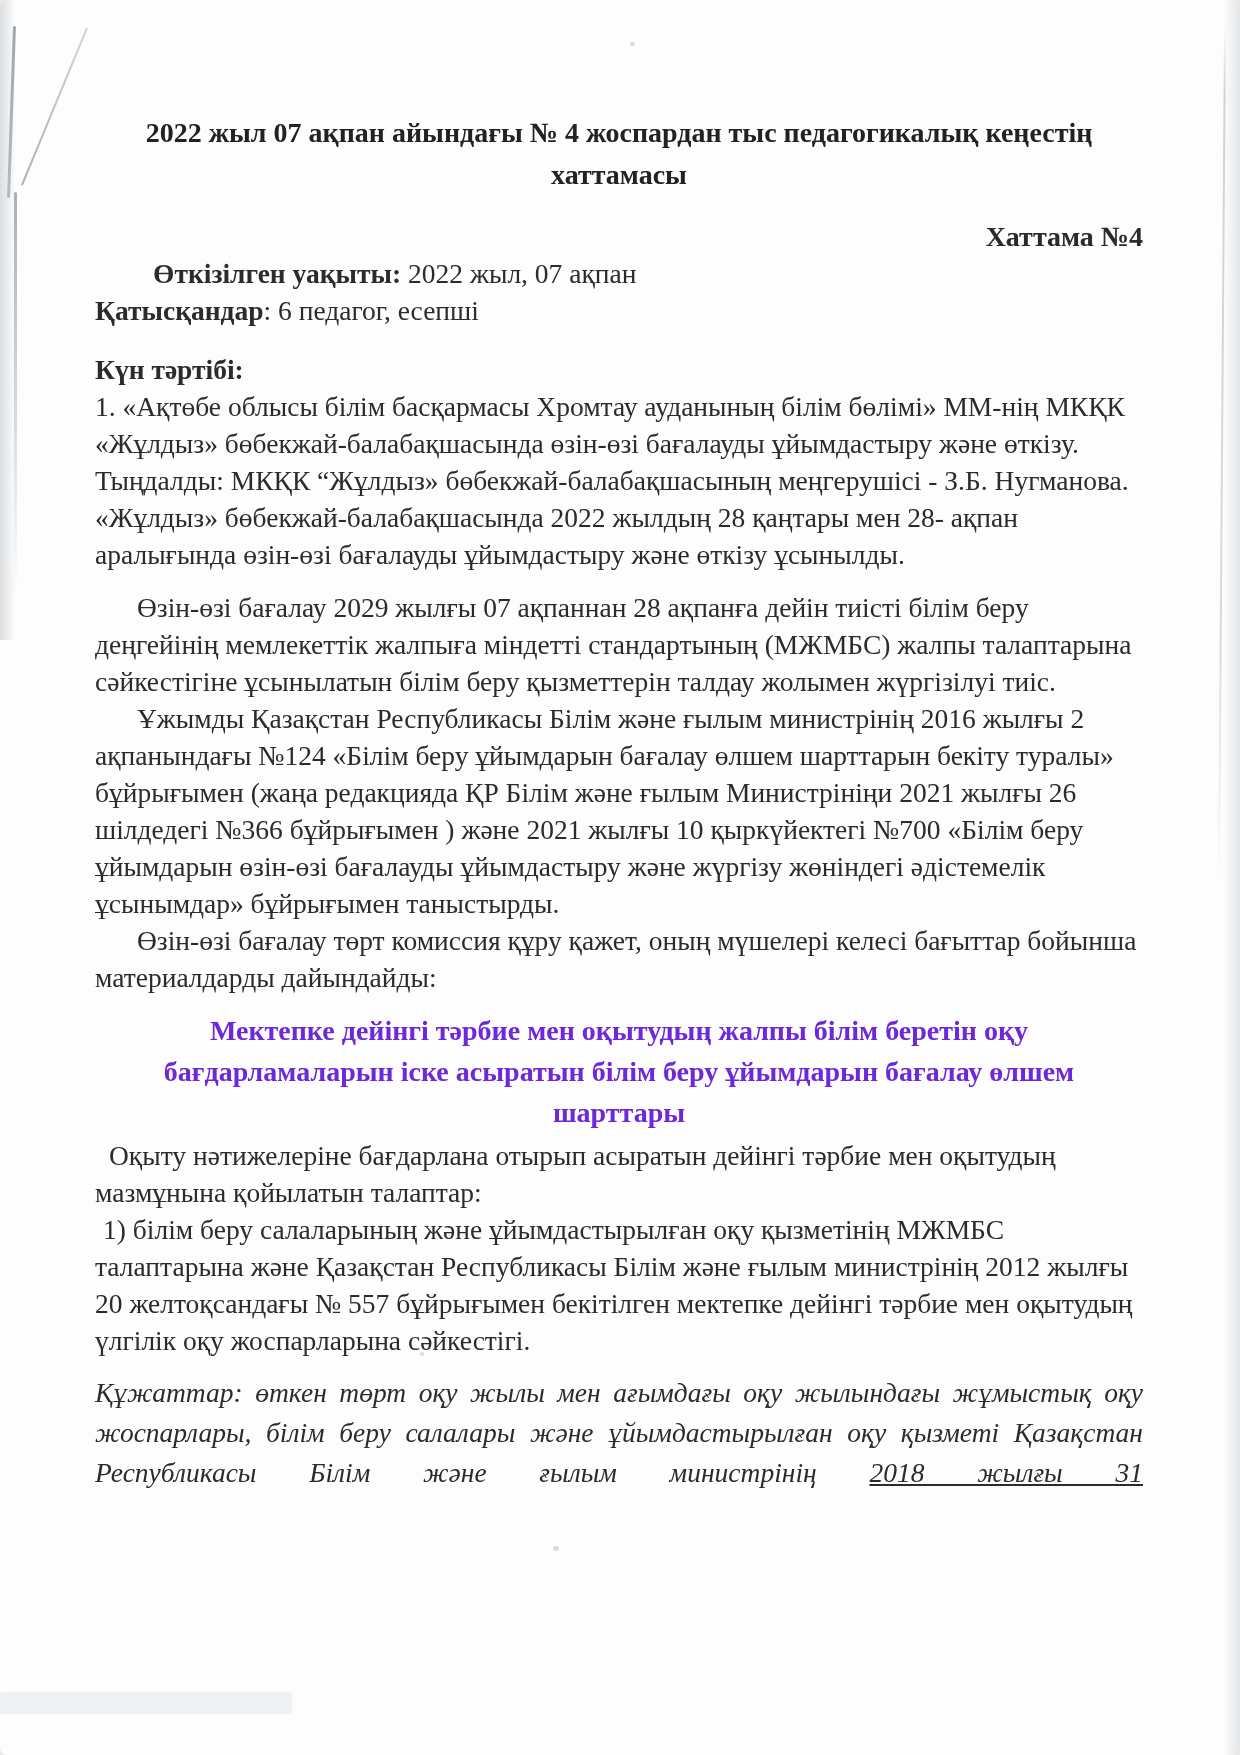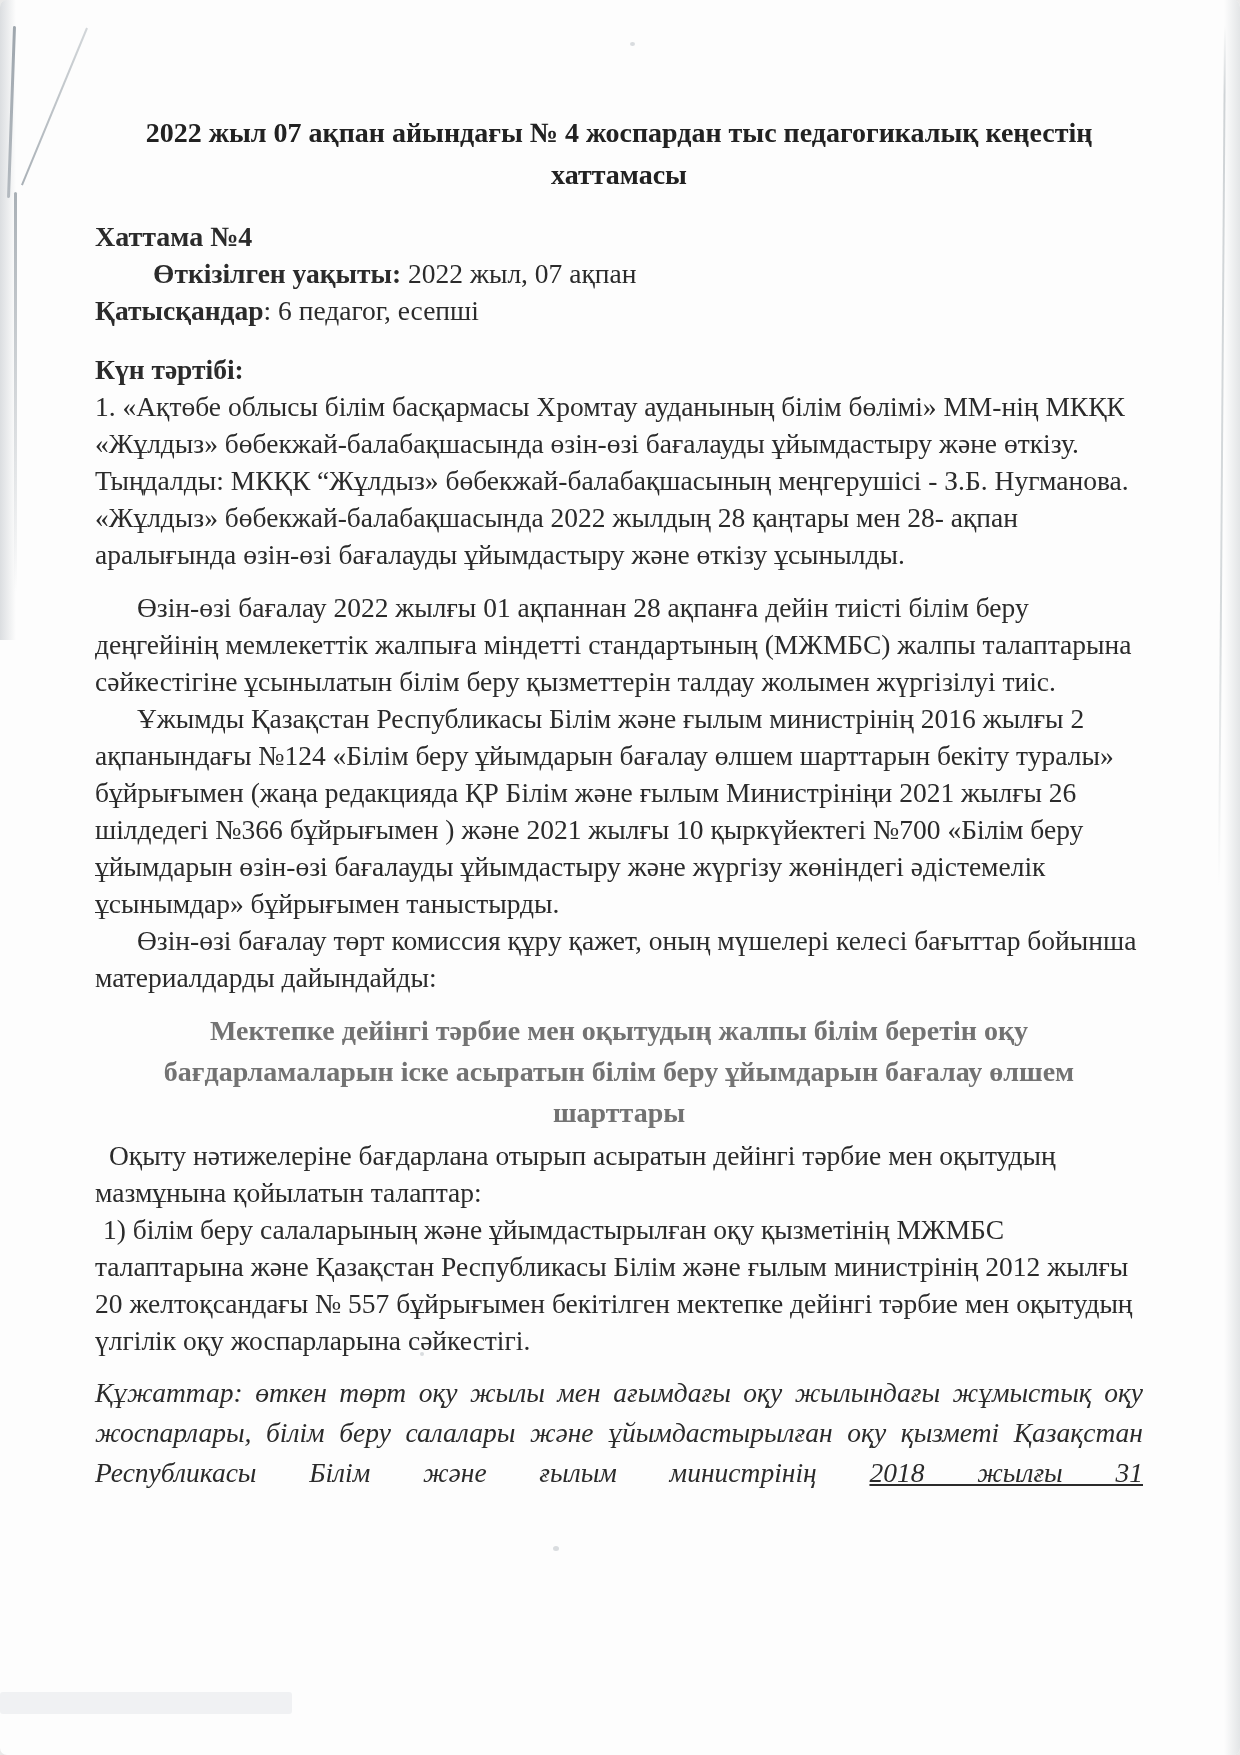--- a/index.html
+++ b/index.html
@@ -76,21 +76,21 @@
   }
   .doc-title {
     font-weight: bold;
     text-align: center;
     font-size: 28px;
     line-height: 42px;
     color: #222;
   }
   .protocol-no {
     font-weight: bold;
-    text-align: left;
+    text-align: right;
     font-size: 28px;
     margin-top: 22px;
   }
   .meta-block { }
   .meta-line .label { font-weight: bold; }
   .held-line { text-indent: 58px; }
   .agenda-label {
     font-weight: bold;
     margin-top: 22px;
   }
@@ -99,21 +99,21 @@
   .heard-para { }
   .body-block { margin-top: 16px; }
   .indent { text-indent: 42px; }
   .section-heading {
     font-weight: bold;
     text-align: center;
     max-width: 990px;
     margin: 14px auto 0 auto;
     font-size: 28px;
     line-height: 41px;
-    color: #737373;
+    color: #6d28d9;
   }
   .section-intro { text-indent: 14px; margin-top: 4px; }
   .section-item { text-indent: 8px; }
   .documents-note {
     font-style: italic;
     text-align: justify;
     text-align-last: justify;
     line-height: 40px;
     margin-top: 14px;
   }
@@ -148,21 +148,21 @@
       <p class="para meta-line held-line"><span class="label">Өткізілген уақыты:</span><span>  2022 жыл, 07 ақпан</span></p>
       <p class="para meta-line"><span class="label">Қатысқандар</span><span>: 6 педагог, есепші</span></p>
     </div>
 
     <div class="agenda-label">Күн тәртібі:</div>
     <p class="para agenda-item">1.  «Ақтөбе облысы білім басқармасы Хромтау ауданының  білім бөлімі» ММ-нің МКҚК «Жұлдыз» бөбекжай-балабақшасында  өзін-өзі бағалауды  ұйымдастыру және өткізу.</p>
 
     <p class="para heard-para">Тыңдалды:  МКҚК “Жұлдыз» бөбекжай-балабақшасының  меңгерушісі - З.Б. Нугманова.  «Жұлдыз» бөбекжай-балабақшасында  2022 жылдың 28 қаңтары мен 28- ақпан аралығында  өзін-өзі бағалауды  ұйымдастыру және өткізу ұсынылды.</p>
 
     <div class="body-block">
-      <p class="para indent">Өзін-өзі  бағалау  2022 жылғы  01 ақпаннан  28 ақпанға дейін тиісті  білім беру деңгейінің  мемлекеттік  жалпыға міндетті  стандартының (МЖМБС) жалпы талаптарына  сәйкестігіне  ұсынылатын  білім беру қызметтерін  талдау  жолымен жүргізілуі тиіс.</p>
+      <p class="para indent">Өзін-өзі  бағалау  2029 жылғы  07 ақпаннан  28 ақпанға дейін тиісті  білім беру деңгейінің  мемлекеттік  жалпыға міндетті  стандартының (МЖМБС) жалпы талаптарына  сәйкестігіне  ұсынылатын  білім беру қызметтерін  талдау  жолымен жүргізілуі тиіс.</p>
       <p class="para indent">Ұжымды Қазақстан Республикасы Білім және ғылым  министрінің  2016 жылғы 2 ақпанындағы №124 «Білім беру ұйымдарын  бағалау өлшем шарттарын бекіту туралы» бұйрығымен  (жаңа  редакцияда ҚР Білім  және ғылым  Министрініңи 2021 жылғы 26 шілдедегі №366 бұйрығымен ) және 2021 жылғы 10 қыркүйектегі  №700 «Білім  беру  ұйымдарын  өзін-өзі бағалауды  ұйымдастыру  және жүргізу  жөніндегі әдістемелік ұсынымдар» бұйрығымен таныстырды.</p>
       <p class="para indent">Өзін-өзі бағалау төрт комиссия құру қажет, оның мүшелері келесі бағыттар бойынша материалдарды  дайындайды:</p>
     </div>
 
     <div class="section-heading">Мектепке дейінгі тәрбие мен оқытудың жалпы білім беретін оқу бағдарламаларын іске асыратын білім беру ұйымдарын бағалау өлшем шарттары</div>
     <p class="para section-intro">Оқыту нәтижелеріне бағдарлана отырып асыратын дейінгі тәрбие мен оқытудың мазмұнына қойылатын талаптар:</p>
     <p class="para section-item">1) білім беру салаларының және ұйымдастырылған оқу қызметінің МЖМБС талаптарына және Қазақстан  Республикасы Білім және ғылым министрінің 2012 жылғы 20 желтоқсандағы № 557 бұйрығымен бекітілген мектепке дейінгі тәрбие мен оқытудың үлгілік оқу жоспарларына сәйкестігі.</p>
 
     <p class="para documents-note"><span>Құжаттар: өткен төрт оқу жылы мен ағымдағы оқу жылындағы жұмыстық оқу жоспарлары, білім беру салалары және ұйымдастырылған оқу қызметі Қазақстан Республикасы Білім және ғылым министрінің </span><span class="underlined">2018 жылғы 31</span></p>
 

